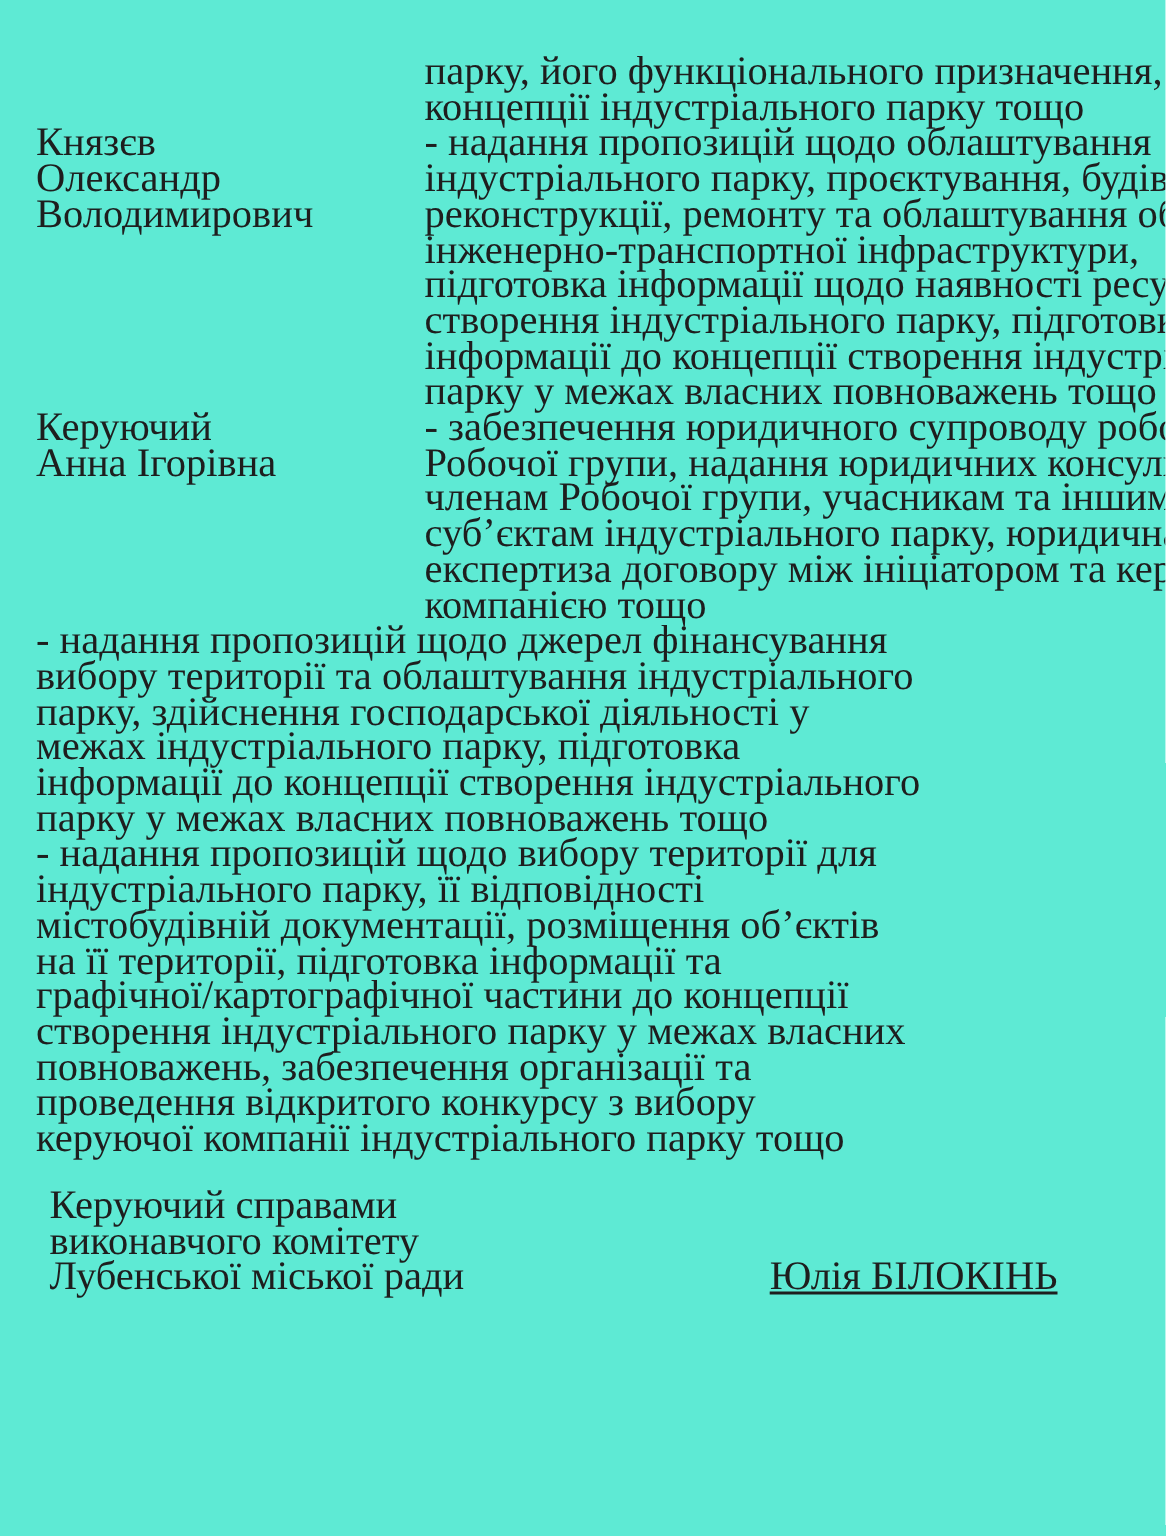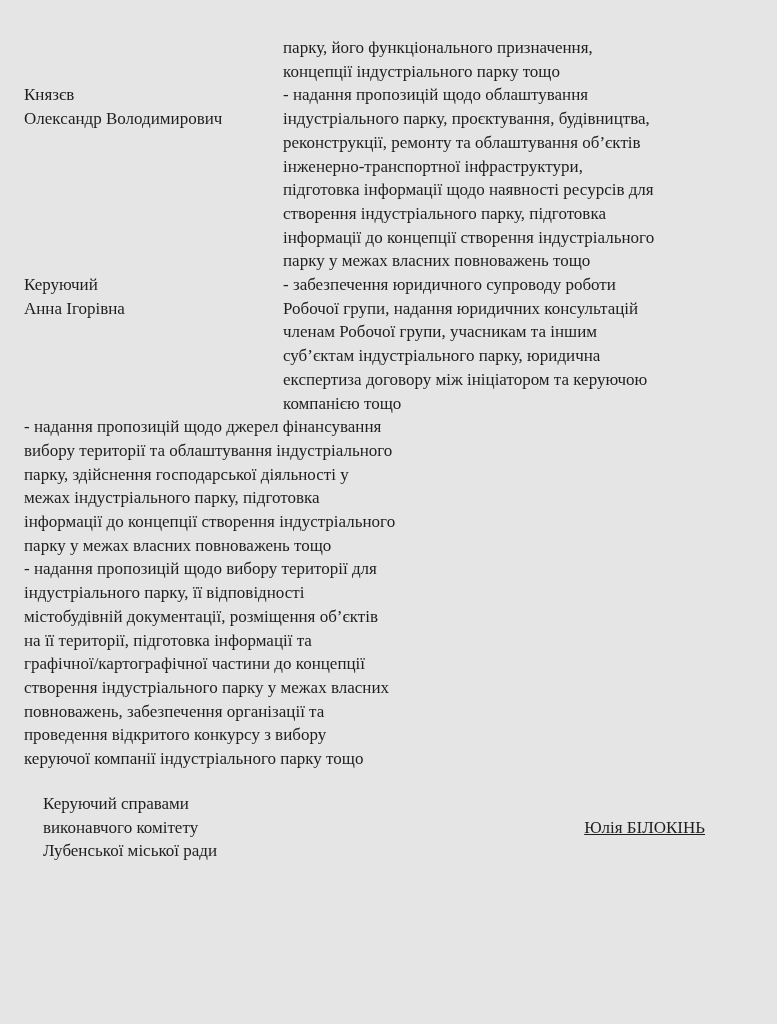--- a/index.html
+++ b/index.html
@@ -6,24 +6,24 @@
   html, body {
     margin: 0;
     padding: 0;
     background: #ffffff;
   }
   .page {
     position: relative;
     width: 777px;
     height: 1024px;
     box-sizing: border-box;
-    background: #e5e5e5;
+    background: #5eead4;
     padding: 36px 47px 0 24px;
     font-family: "Liberation Serif", "DejaVu Serif", serif;
-    font-size: 17px;
+    font-size: 27px;
     line-height: 23.7px;
     color: #1e1e1e;
     overflow: hidden;
   }
   .table {
     width: 100%;
   }
   .row {
     display: flex;
     align-items: flex-start;
@@ -32,25 +32,25 @@
     flex: 0 0 259px;
     width: 259px;
     white-space: pre-line;
   }
   .duty-col {
     flex: 1 1 auto;
     white-space: pre;
   }
   .footer {
     margin-top: 21px;
-    margin-left: 19px;
+    margin-left: 9px;
     padding-right: 25px;
     display: flex;
     justify-content: space-between;
-    align-items: center;
+    align-items: flex-end;
     gap: 40px;
   }
   .signer-title {
     white-space: pre-line;
   }
   .signer-name {
     white-space: nowrap;
     text-decoration: underline;
   }
 </style>

